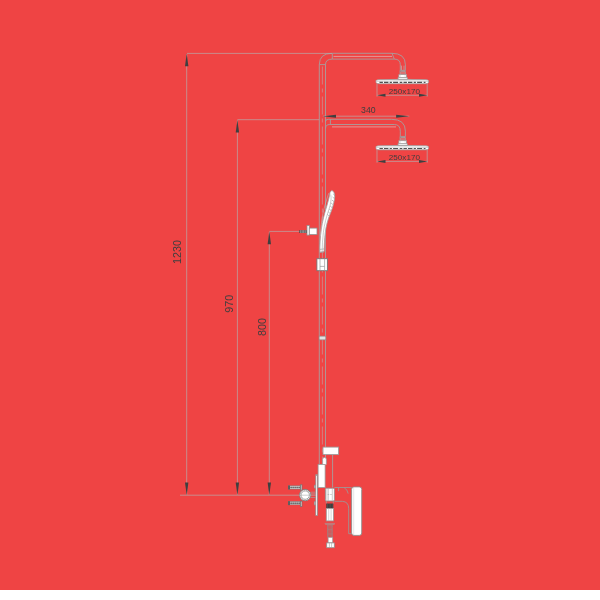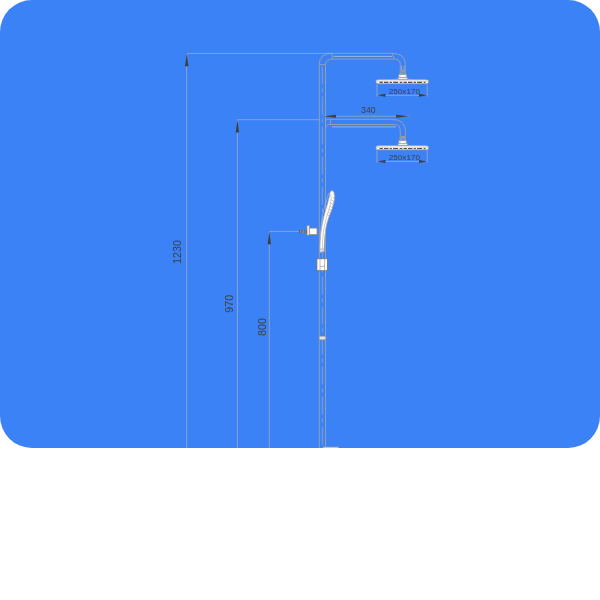--- a/index.html
+++ b/index.html
@@ -1,16 +1,16 @@
 <!DOCTYPE html>
 <html><head>
 <meta charset="utf-8">
 <style>
   html,body{margin:0;padding:0;background:#ffffff;}
-  #wrap{width:600px;height:448px;position:relative;background:#3b82f6;border-radius:32px;}
+  #wrap{width:600px;height:590px;position:relative;background:#ef4444;}
   text{font-family:"Liberation Sans",sans-serif;fill:#3f3f3f;}
 </style>
 </head>
 <body>
 <div id="wrap">
 <svg width="600" height="600" viewBox="0 0 600 600" xmlns="http://www.w3.org/2000/svg">
 <defs>
   <g id="headdim">
 
     <g stroke="#9e9e9e" stroke-width="0.8" fill="none">

